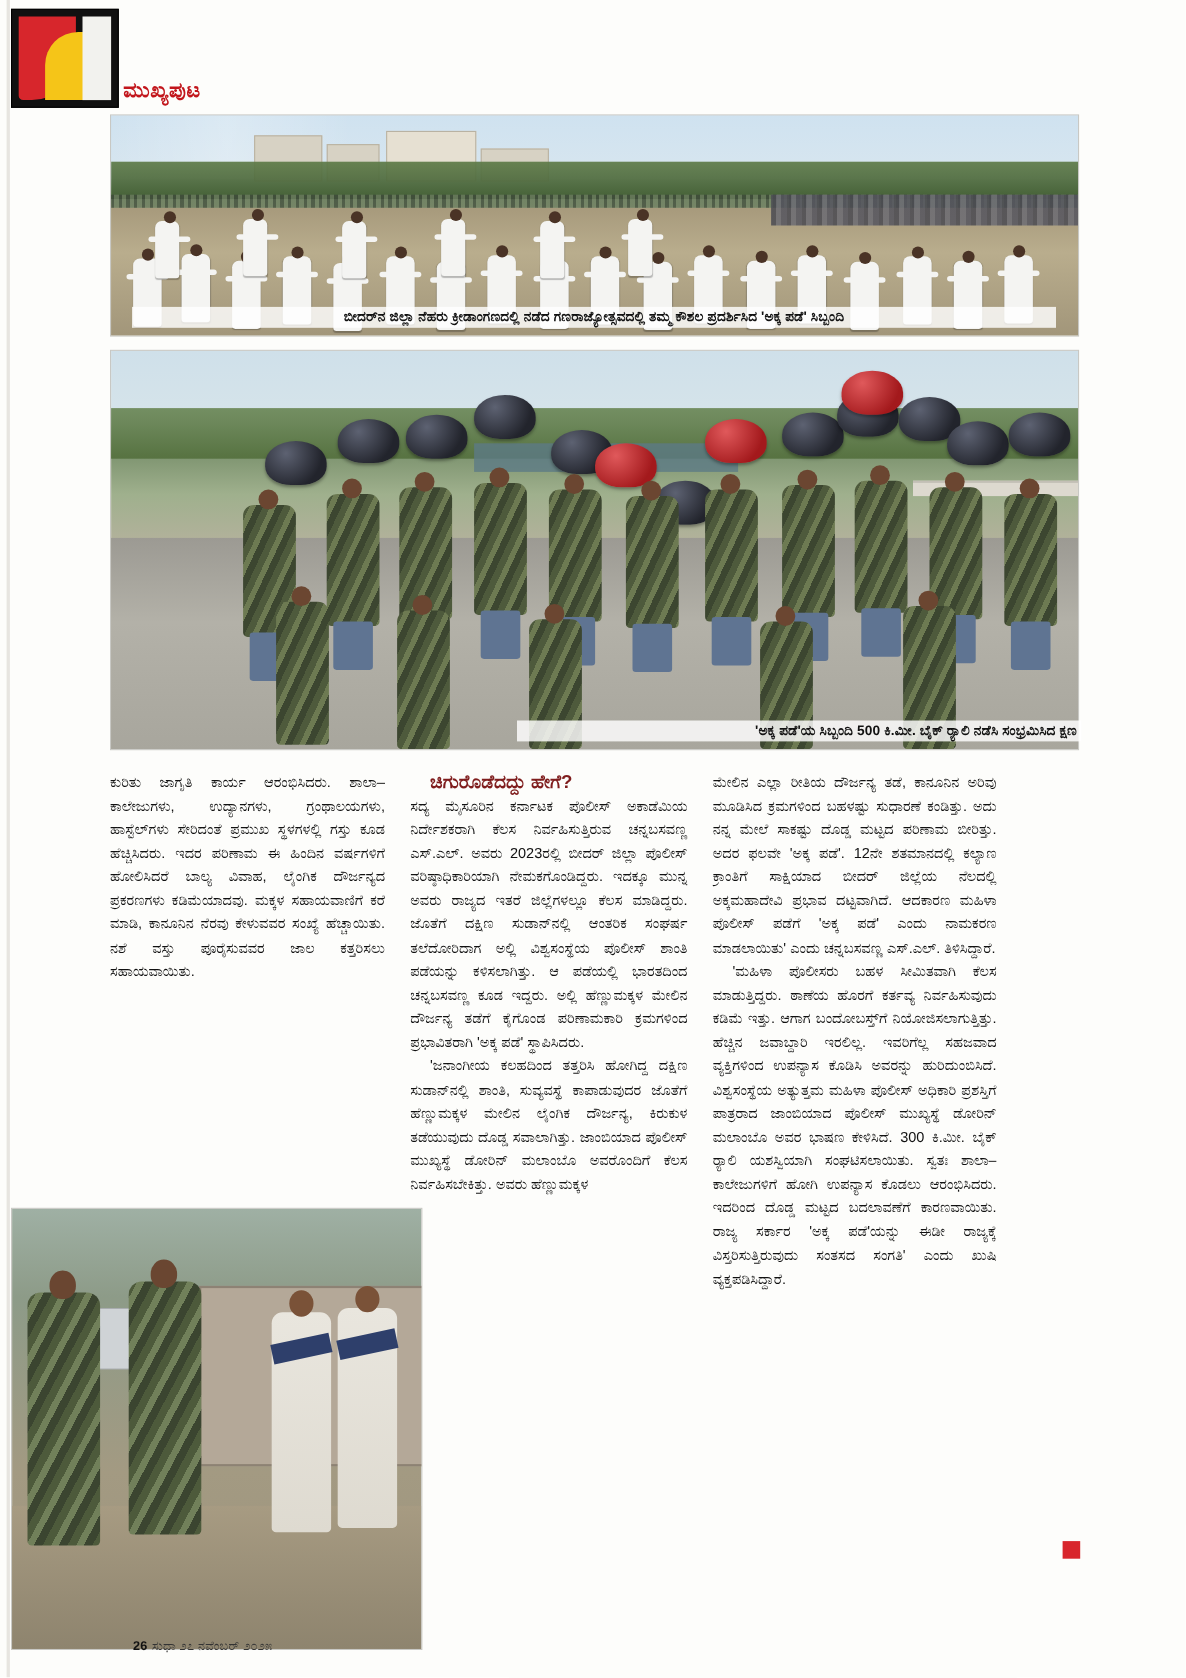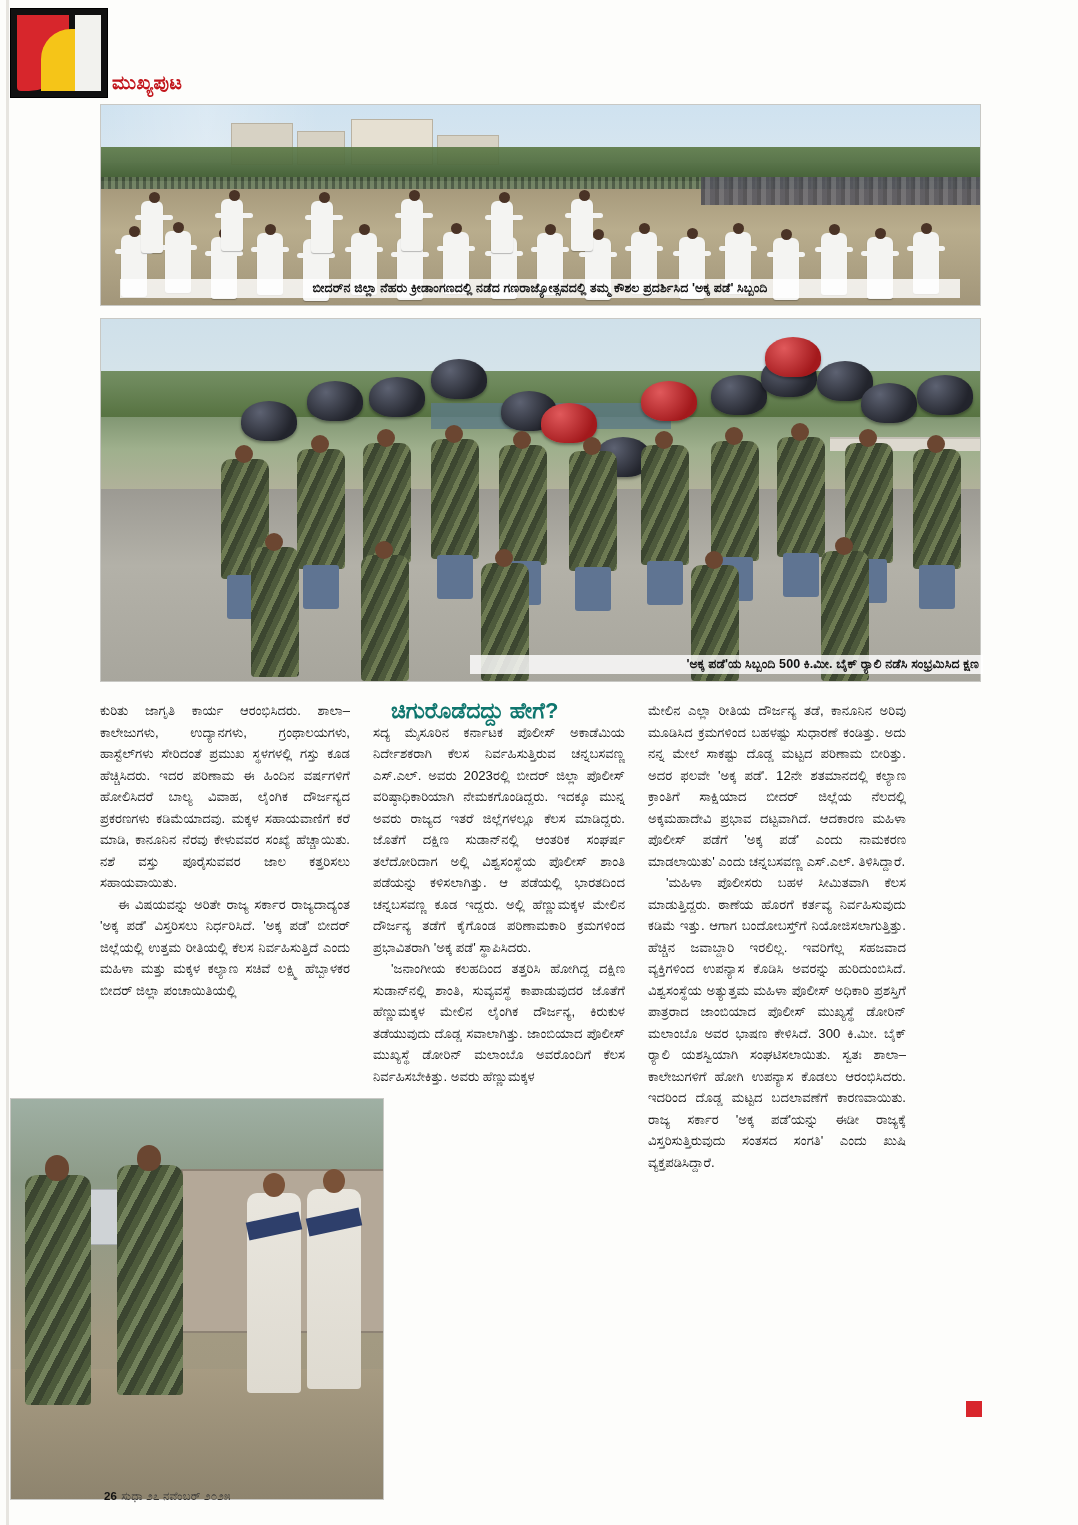--- a/index.html
+++ b/index.html
@@ -316,35 +316,35 @@
     text-align: justify;
     text-justify: inter-word;
   }
   #col-1 { left: 100px; width: 250px; }
   #col-2 { left: 373px; width: 252px; }
   #col-3 { left: 648px; width: 258px; }
 
   .col p { margin: 0 0 0 0; text-indent: 18px; }
   .col p.noindent { text-indent: 0; }
   .subhead {
-    font-size: 22px;
+    font-size: 17px;
     font-weight: bold;
-    color: #0f766e;
+    color: #7f1d1d;
     margin: 10px 0 4px 0;
     text-indent: 0;
   }
 
   
   #col-1 { height: 390px; overflow: hidden; }
   #col-2 { height: 690px; overflow: hidden; }
   #col-3 { height: 700px; overflow: hidden; }
 
   .footer {
     position: absolute;
-    left: 104px;
+    left: 121px;
     bottom: 22px;
     font-size: 11.5px;
     color: #333;
     letter-spacing: .2px;
     margin-top: 46px;
   }
   .page-number {
     font-weight: bold;
     color: #111;
     margin-right: 4px;
@@ -493,21 +493,20 @@
         <div class="head"></div>
       </div>
     <div class="rider" style="left:720px; top:232px; height:130px;">
         <div class="head"></div>
       </div>
   </div>
   <div class="caption" id="caption-helmets">'ಅಕ್ಕ ಪಡೆ'ಯ ಸಿಬ್ಬಂದಿ 500 ಕಿ.ಮೀ. ಬೈಕ್ ರ್‍ಯಾಲಿ ನಡೆಸಿ ಸಂಭ್ರಮಿಸಿದ ಕ್ಷಣ</div>
 
   <div class="col" id="col-1">
     <p class="noindent">ಕುರಿತು ಜಾಗೃತಿ ಕಾರ್ಯ ಆರಂಭಿಸಿದರು. ಶಾಲಾ–ಕಾಲೇಜುಗಳು, ಉದ್ಯಾನಗಳು, ಗ್ರಂಥಾಲಯಗಳು, ಹಾಸ್ಟೆಲ್‌ಗಳು ಸೇರಿದಂತೆ ಪ್ರಮುಖ ಸ್ಥಳಗಳಲ್ಲಿ ಗಸ್ತು ಕೂಡ ಹೆಚ್ಚಿಸಿದರು. ಇದರ ಪರಿಣಾಮ ಈ ಹಿಂದಿನ ವರ್ಷಗಳಿಗೆ ಹೋಲಿಸಿದರೆ ಬಾಲ್ಯ ವಿವಾಹ, ಲೈಂಗಿಕ ದೌರ್ಜನ್ಯದ ಪ್ರಕರಣಗಳು ಕಡಿಮೆಯಾದವು. ಮಕ್ಕಳ ಸಹಾಯವಾಣಿಗೆ ಕರೆ ಮಾಡಿ, ಕಾನೂನಿನ ನೆರವು ಕೇಳುವವರ ಸಂಖ್ಯೆ ಹೆಚ್ಚಾಯಿತು. ನಶೆ ವಸ್ತು ಪೂರೈಸುವವರ ಜಾಲ ಕತ್ತರಿಸಲು ಸಹಾಯವಾಯಿತು.</p>
-    <p>ಈ ವಿಷಯವನ್ನು ಅರಿತೇ ರಾಜ್ಯ ಸರ್ಕಾರ ರಾಜ್ಯದಾದ್ಯಂತ 'ಅಕ್ಕ ಪಡೆ' ವಿಸ್ತರಿಸಲು ನಿರ್ಧರಿಸಿದೆ. 'ಅಕ್ಕ ಪಡೆ' ಬೀದರ್ ಜಿಲ್ಲೆಯಲ್ಲಿ ಉತ್ತಮ ರೀತಿಯಲ್ಲಿ ಕೆಲಸ ನಿರ್ವಹಿಸುತ್ತಿದೆ ಎಂದು ಮಹಿಳಾ ಮತ್ತು ಮಕ್ಕಳ ಕಲ್ಯಾಣ ಸಚಿವೆ ಲಕ್ಷ್ಮಿ ಹೆಬ್ಬಾಳಕರ ಬೀದರ್ ಜಿಲ್ಲಾ ಪಂಚಾಯಿತಿಯಲ್ಲಿ</p>
   </div>
 
   <div class="col" id="col-2">
     <p class="subhead">ಚಿಗುರೊಡೆದದ್ದು ಹೇಗೆ?</p>
     <p class="noindent">ಸದ್ಯ ಮೈಸೂರಿನ ಕರ್ನಾಟಕ ಪೊಲೀಸ್ ಅಕಾಡೆಮಿಯ ನಿರ್ದೇಶಕರಾಗಿ ಕೆಲಸ ನಿರ್ವಹಿಸುತ್ತಿರುವ ಚನ್ನಬಸವಣ್ಣ ಎಸ್.ಎಲ್. ಅವರು 2023ರಲ್ಲಿ ಬೀದರ್ ಜಿಲ್ಲಾ ಪೊಲೀಸ್ ವರಿಷ್ಠಾಧಿಕಾರಿಯಾಗಿ ನೇಮಕಗೊಂಡಿದ್ದರು. ಇದಕ್ಕೂ ಮುನ್ನ ಅವರು ರಾಜ್ಯದ ಇತರೆ ಜಿಲ್ಲೆಗಳಲ್ಲೂ ಕೆಲಸ ಮಾಡಿದ್ದರು. ಜೊತೆಗೆ ದಕ್ಷಿಣ ಸುಡಾನ್‌ನಲ್ಲಿ ಆಂತರಿಕ ಸಂಘರ್ಷ ತಲೆದೋರಿದಾಗ ಅಲ್ಲಿ ವಿಶ್ವಸಂಸ್ಥೆಯ ಪೊಲೀಸ್ ಶಾಂತಿ ಪಡೆಯನ್ನು ಕಳಿಸಲಾಗಿತ್ತು. ಆ ಪಡೆಯಲ್ಲಿ ಭಾರತದಿಂದ ಚನ್ನಬಸವಣ್ಣ ಕೂಡ ಇದ್ದರು. ಅಲ್ಲಿ ಹೆಣ್ಣುಮಕ್ಕಳ ಮೇಲಿನ ದೌರ್ಜನ್ಯ ತಡೆಗೆ ಕೈಗೊಂಡ ಪರಿಣಾಮಕಾರಿ ಕ್ರಮಗಳಿಂದ ಪ್ರಭಾವಿತರಾಗಿ 'ಅಕ್ಕ ಪಡೆ' ಸ್ಥಾಪಿಸಿದರು.</p>
     <p>'ಜನಾಂಗೀಯ ಕಲಹದಿಂದ ತತ್ತರಿಸಿ ಹೋಗಿದ್ದ ದಕ್ಷಿಣ ಸುಡಾನ್‌ನಲ್ಲಿ ಶಾಂತಿ, ಸುವ್ಯವಸ್ಥೆ ಕಾಪಾಡುವುದರ ಜೊತೆಗೆ ಹೆಣ್ಣುಮಕ್ಕಳ ಮೇಲಿನ ಲೈಂಗಿಕ ದೌರ್ಜನ್ಯ, ಕಿರುಕುಳ ತಡೆಯುವುದು ದೊಡ್ಡ ಸವಾಲಾಗಿತ್ತು. ಜಾಂಬಿಯಾದ ಪೊಲೀಸ್ ಮುಖ್ಯಸ್ಥೆ ಡೋರಿನ್ ಮಲಾಂಬೊ ಅವರೊಂದಿಗೆ ಕೆಲಸ ನಿರ್ವಹಿಸಬೇಕಿತ್ತು. ಅವರು ಹೆಣ್ಣುಮಕ್ಕಳ</p>
   </div>
 
   <div class="col" id="col-3">
     <p class="noindent">ಮೇಲಿನ ಎಲ್ಲಾ ರೀತಿಯ ದೌರ್ಜನ್ಯ ತಡೆ, ಕಾನೂನಿನ ಅರಿವು ಮೂಡಿಸಿದ ಕ್ರಮಗಳಿಂದ ಬಹಳಷ್ಟು ಸುಧಾರಣೆ ಕಂಡಿತ್ತು. ಅದು ನನ್ನ ಮೇಲೆ ಸಾಕಷ್ಟು ದೊಡ್ಡ ಮಟ್ಟದ ಪರಿಣಾಮ ಬೀರಿತ್ತು. ಅದರ ಫಲವೇ 'ಅಕ್ಕ ಪಡೆ'. 12ನೇ ಶತಮಾನದಲ್ಲಿ ಕಲ್ಯಾಣ ಕ್ರಾಂತಿಗೆ ಸಾಕ್ಷಿಯಾದ ಬೀದರ್ ಜಿಲ್ಲೆಯ ನೆಲದಲ್ಲಿ ಅಕ್ಕಮಹಾದೇವಿ ಪ್ರಭಾವ ದಟ್ಟವಾಗಿದೆ. ಆದಕಾರಣ ಮಹಿಳಾ ಪೊಲೀಸ್ ಪಡೆಗೆ 'ಅಕ್ಕ ಪಡೆ' ಎಂದು ನಾಮಕರಣ ಮಾಡಲಾಯಿತು' ಎಂದು ಚನ್ನಬಸವಣ್ಣ ಎಸ್.ಎಲ್. ತಿಳಿಸಿದ್ದಾರೆ.</p>

